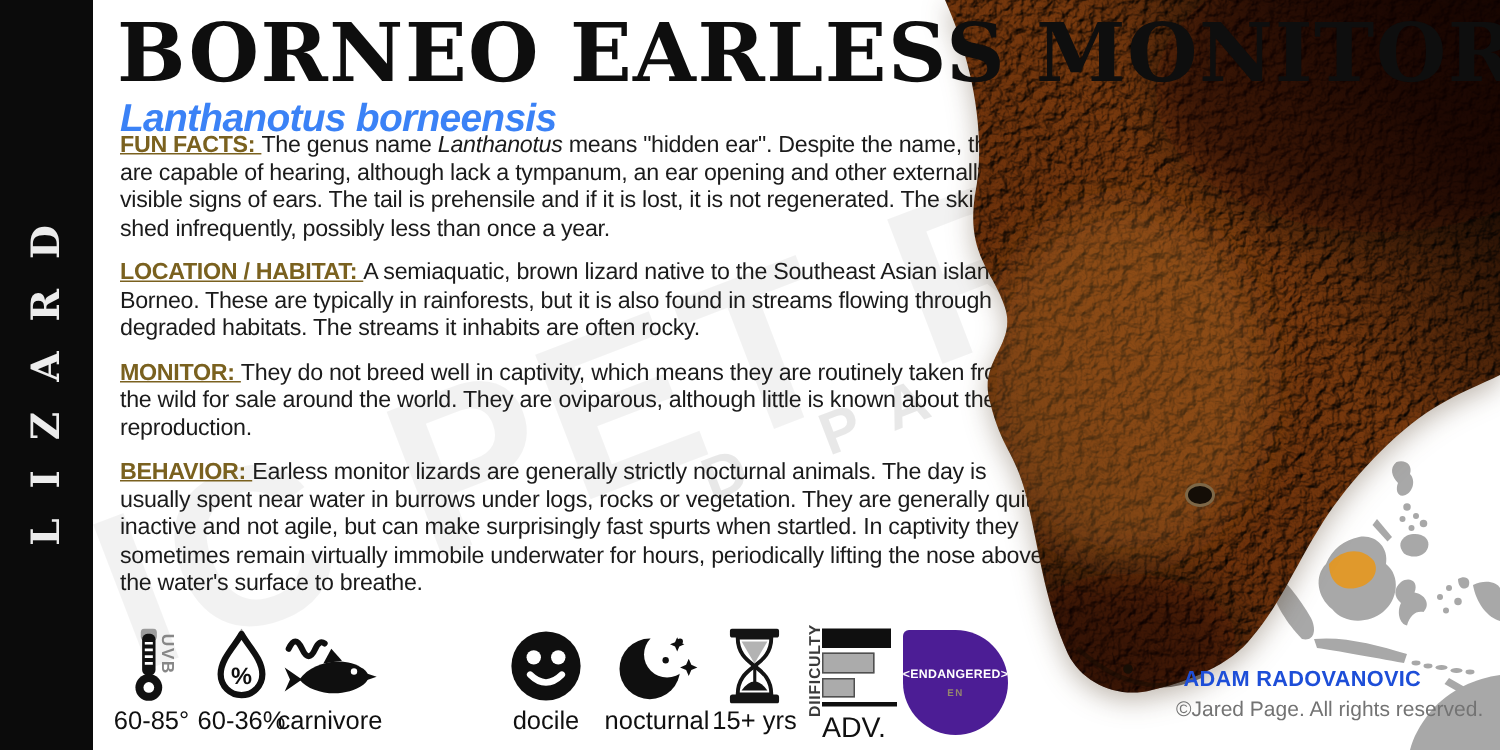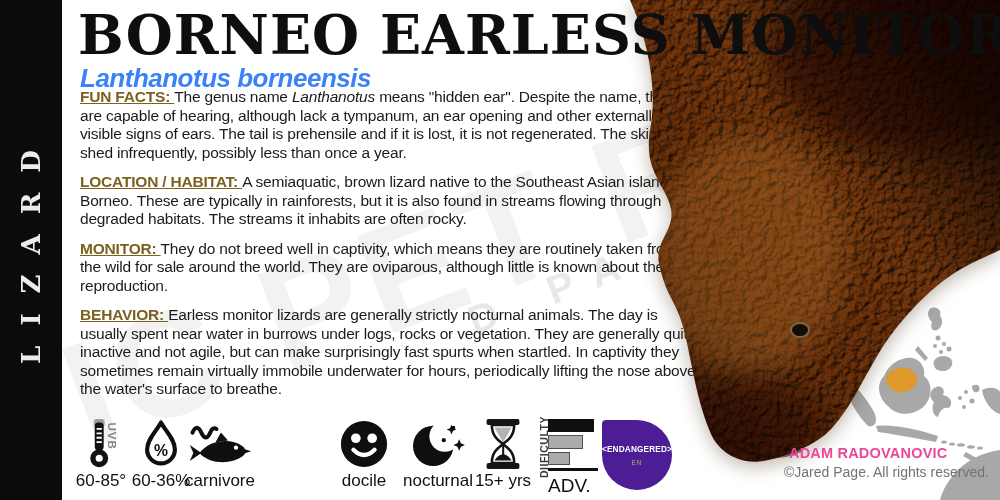--- a/index.html
+++ b/index.html
@@ -49,21 +49,21 @@
   .diff .adv{font-size:19px;color:#101010;margin-top:4px;text-align:left;width:50px;}
   
   .badge{position:absolute;left:602px;top:420px;z-index:4;width:70px;height:70px;background:#4c1d95;
          border-radius:4px 50% 50% 50%;display:flex;flex-direction:column;align-items:center;
          justify-content:center;}
   .badge .l1{color:#ffffff;font-size:8.2px;font-weight:bold;letter-spacing:0.2px;white-space:nowrap;}
   .badge .l2{color:#95886c;font-size:6.5px;font-weight:bold;margin-top:5px;letter-spacing:1px;}
   
   .credit{position:absolute;left:789px;top:445px;z-index:5;line-height:1.18;}
   .credit .c1{font-size:14.5px;font-weight:bold;color:#111;}
-  .credit .c2{font-size:14.5px;font-weight:bold;color:#ec4899;letter-spacing:0.2px;}
+  .credit .c2{font-size:14.5px;font-weight:bold;color:#1d4ed8;letter-spacing:0.2px;}
   .credit .c3{font-size:14px;color:#737373;margin-top:2px;margin-left:-5px;white-space:nowrap;}
 </style>
 </head>
 <body>
 
 <div class="card">
 
   <div class="wm1">TIC PET RES</div>
   <div class="wm2">D PA</div>
 

